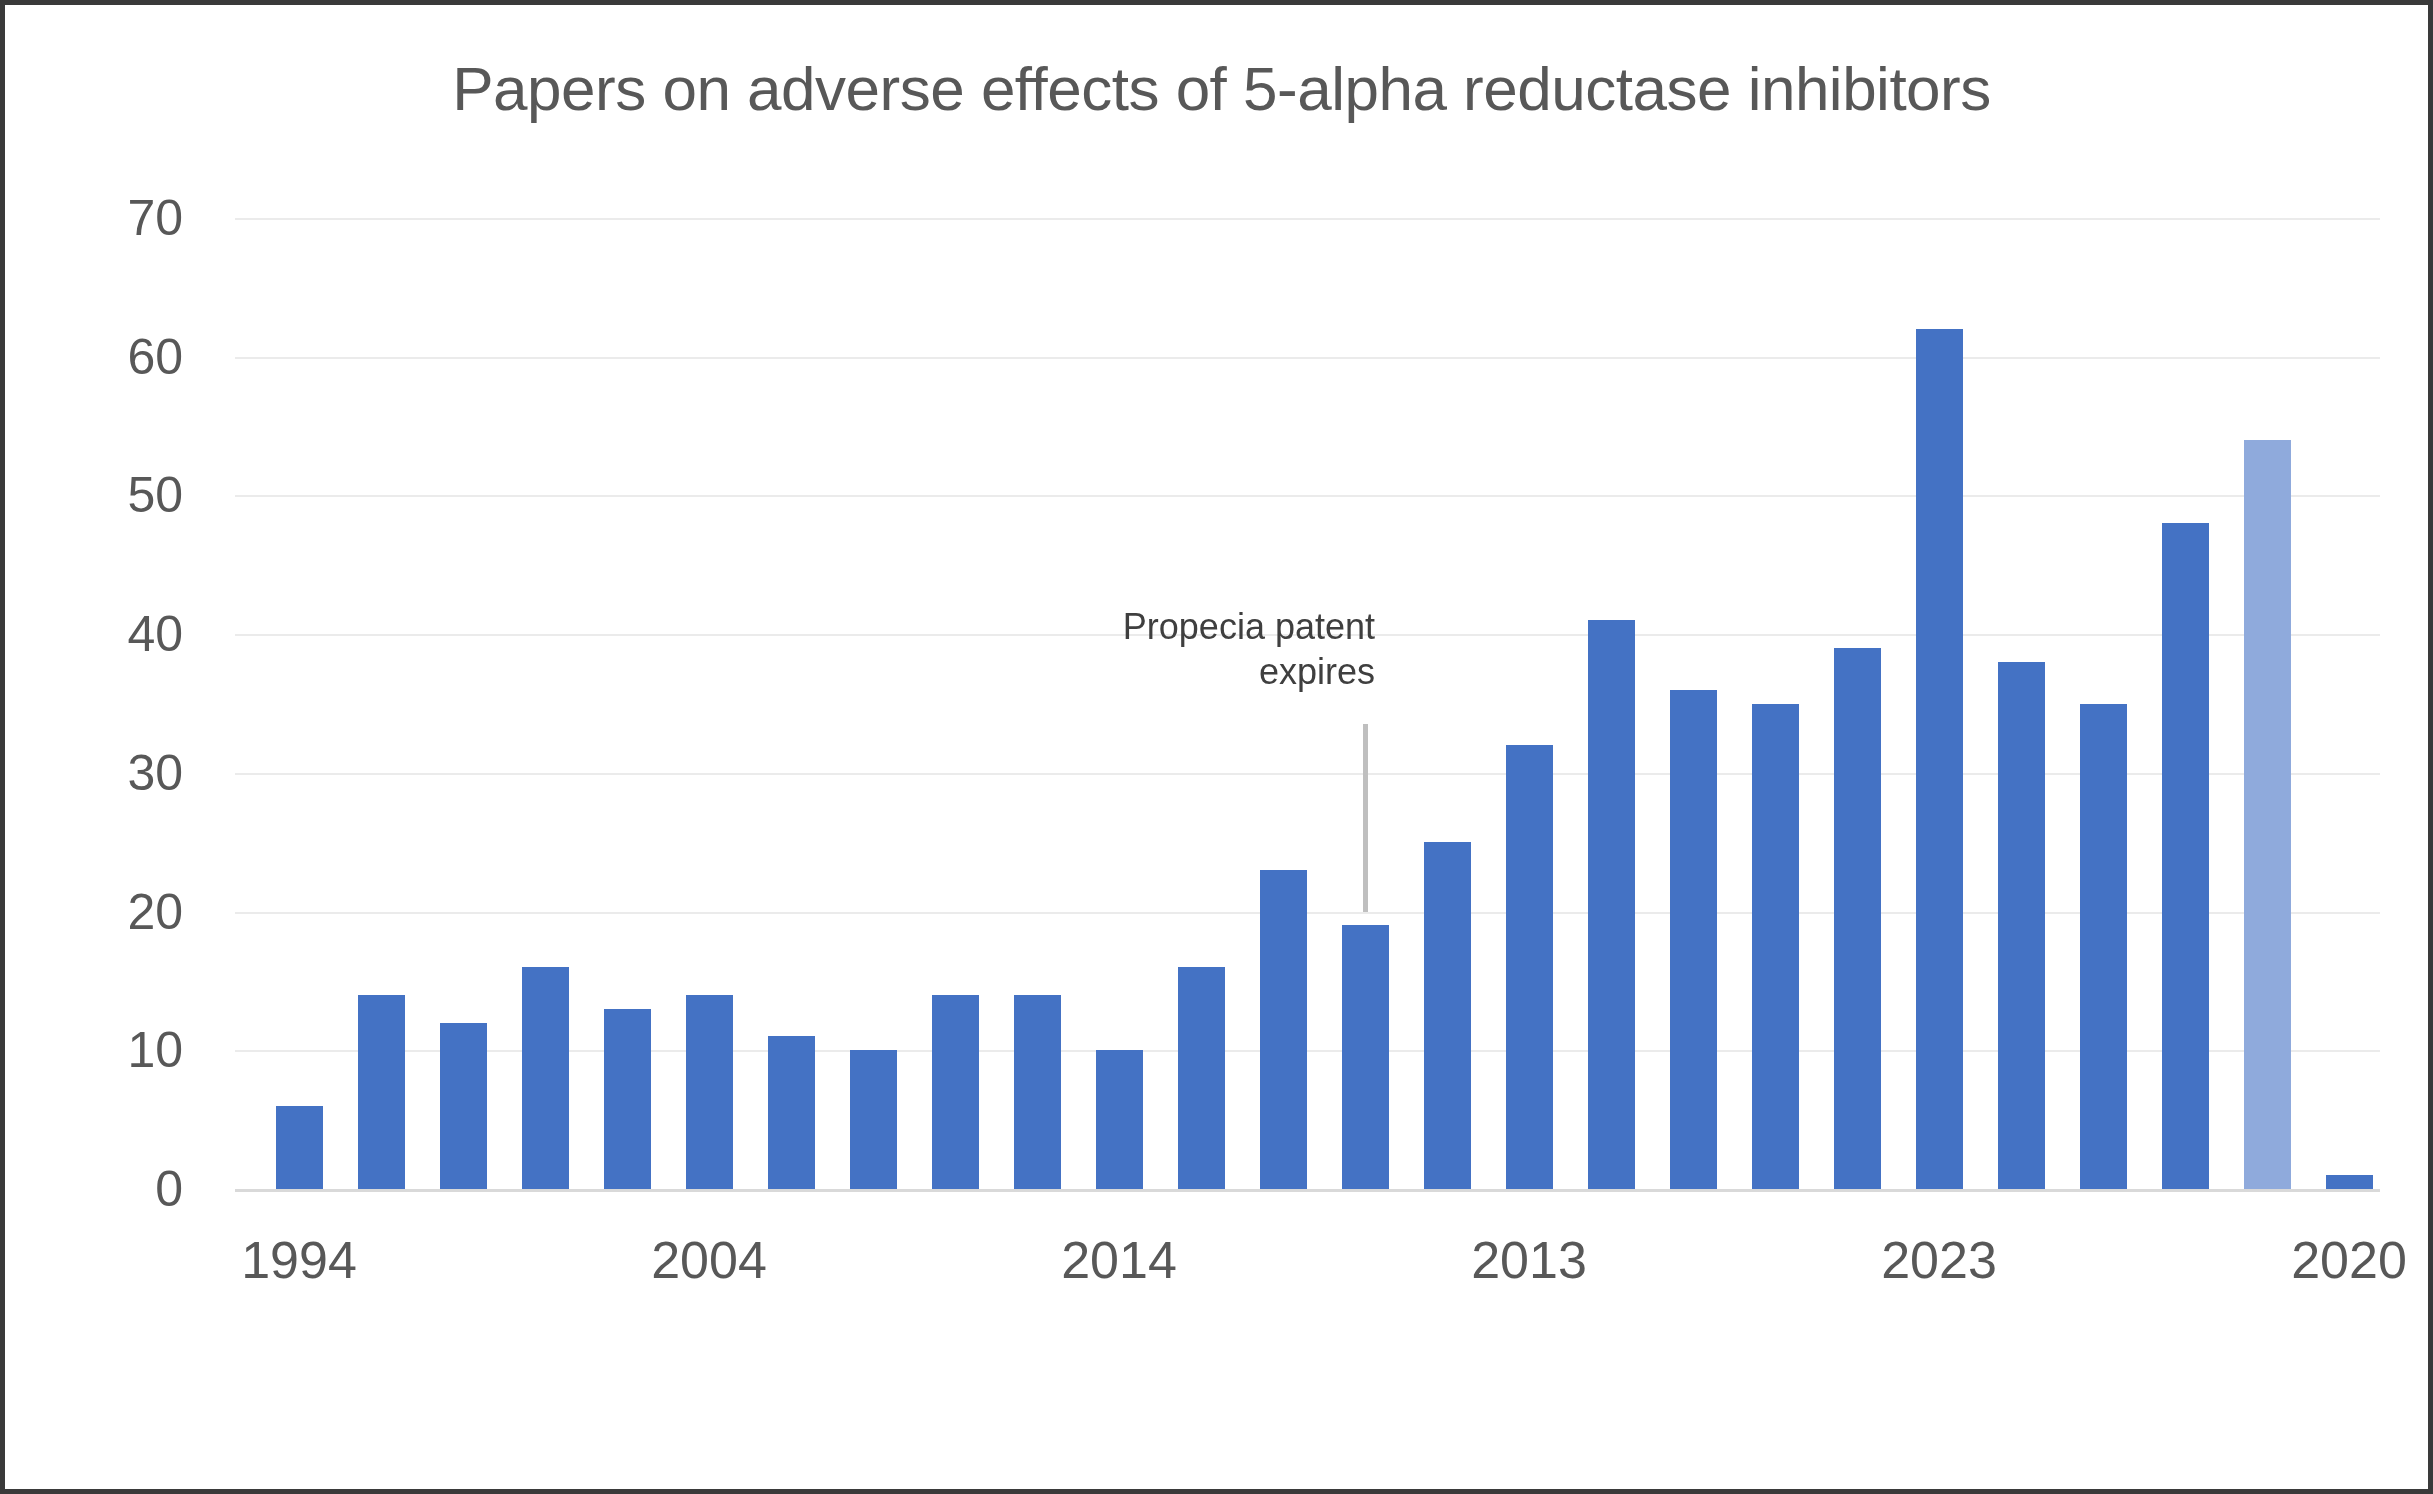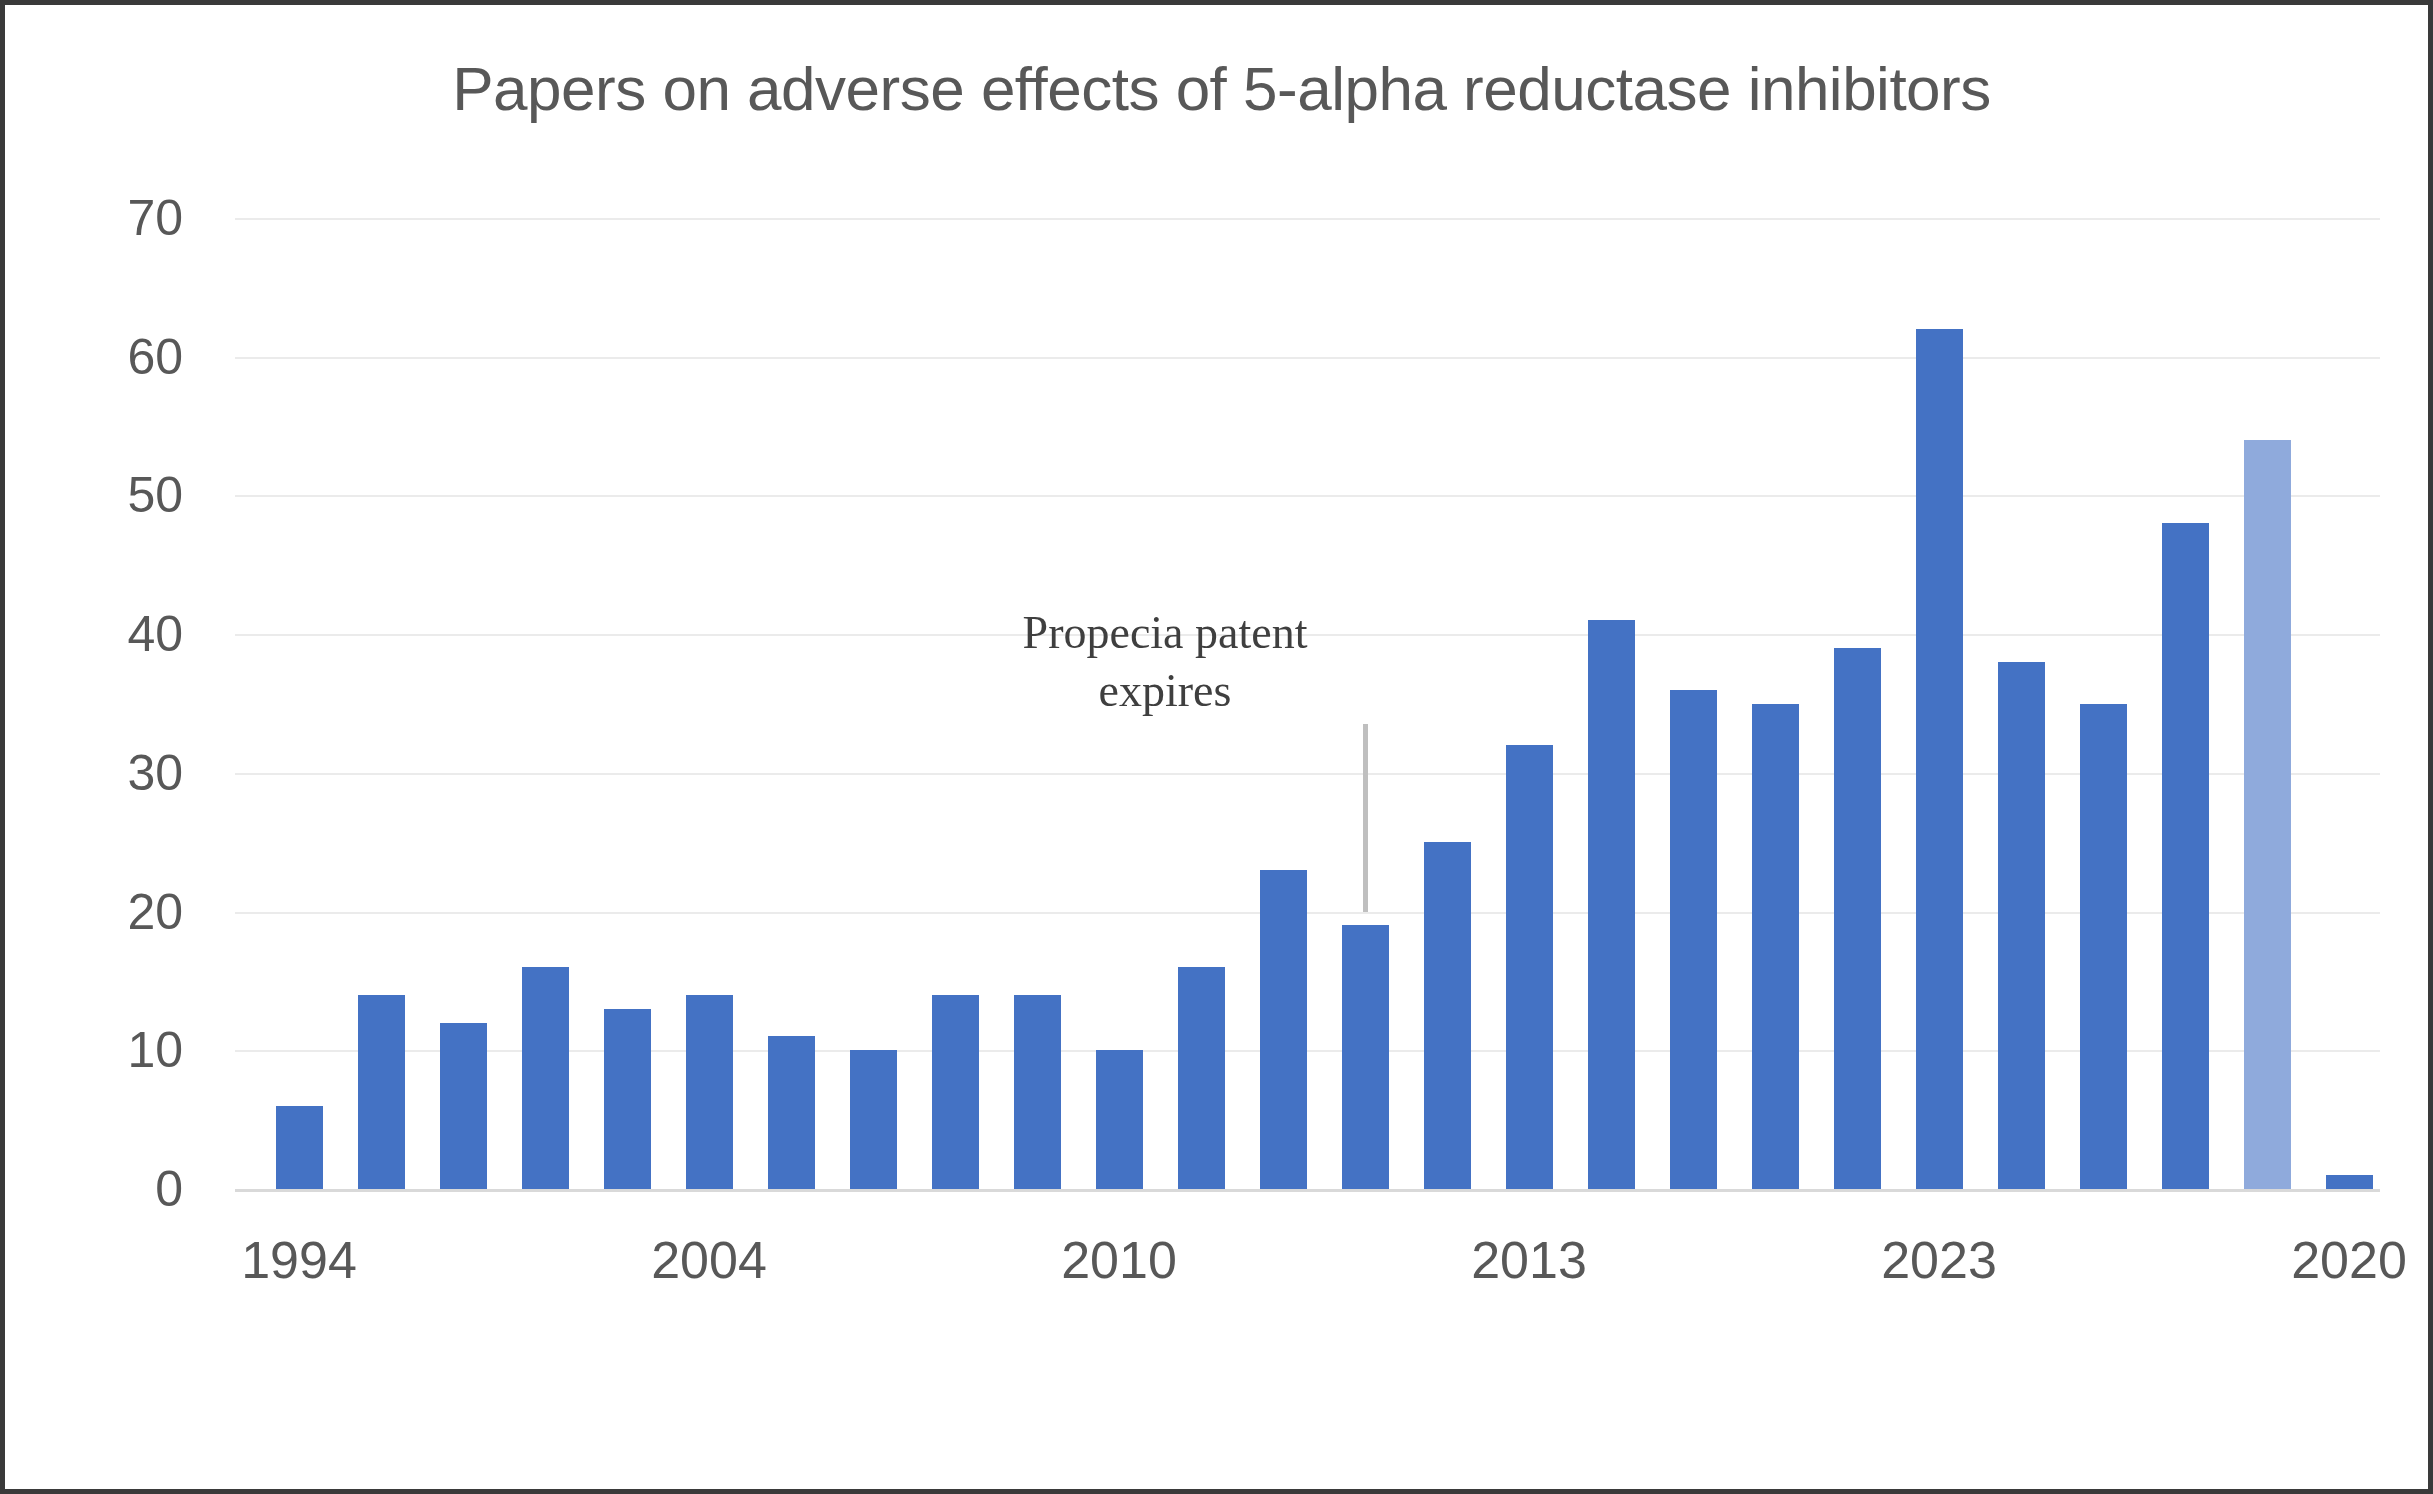--- a/index.html
+++ b/index.html
@@ -80,26 +80,25 @@
     background: #8faadc;
   }
 
   #annotation-line {
     position: absolute;
     width: 5px;
     background: #bfbfbf;
   }
   #annotation-text {
     position: absolute;
-    font-size: 46px;
+    font-size: 36px;
     line-height: 1.25;
     color: #3f3f3f;
-    text-align: center;
+    text-align: right;
     white-space: pre-line;
-    font-family: Liberation Serif, serif;
   }
 </style>
 </head>
 <body>
 
 <div id="frame">
 
   <div id="chart-title">Papers on adverse effects of 5-alpha reductase inhibitors</div>
 
   <div id="plot">
@@ -146,17 +145,17 @@
 <div class="ytick-label" style="top: 1184px;">0</div>
     <div class="ytick-label" style="top: 1045.29px;">10</div>
     <div class="ytick-label" style="top: 906.571px;">20</div>
     <div class="ytick-label" style="top: 767.857px;">30</div>
     <div class="ytick-label" style="top: 629.143px;">40</div>
     <div class="ytick-label" style="top: 490.429px;">50</div>
     <div class="ytick-label" style="top: 351.714px;">60</div>
     <div class="ytick-label" style="top: 213px;">70</div>
     <div class="xtick-label" style="left: 294px;">1994</div>
     <div class="xtick-label" style="left: 704px;">2004</div>
-    <div class="xtick-label" style="left: 1114px;">2010</div>
+    <div class="xtick-label" style="left: 1114px;">2014</div>
     <div class="xtick-label" style="left: 1524px;">2013</div>
     <div class="xtick-label" style="left: 1934px;">2023</div>
     <div class="xtick-label" style="left: 2344px;">2020</div>
   </div>
 
 </body></html>

